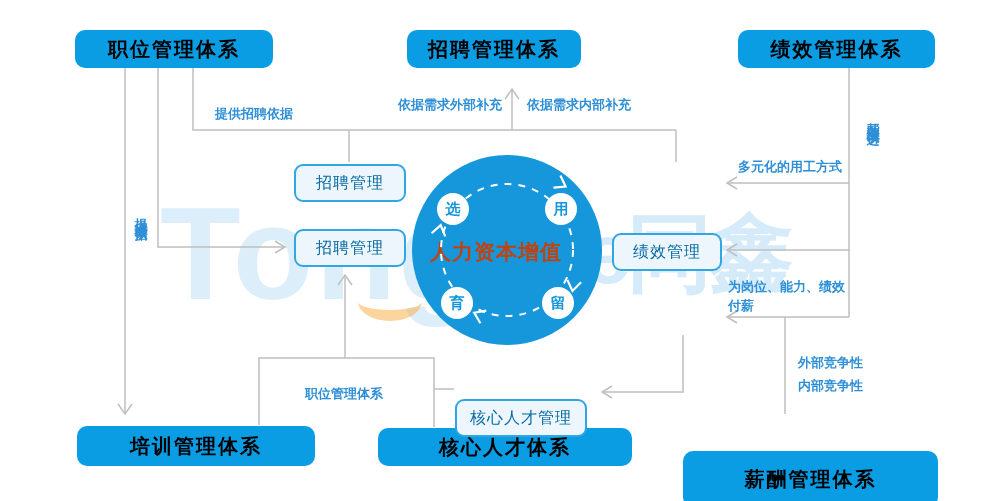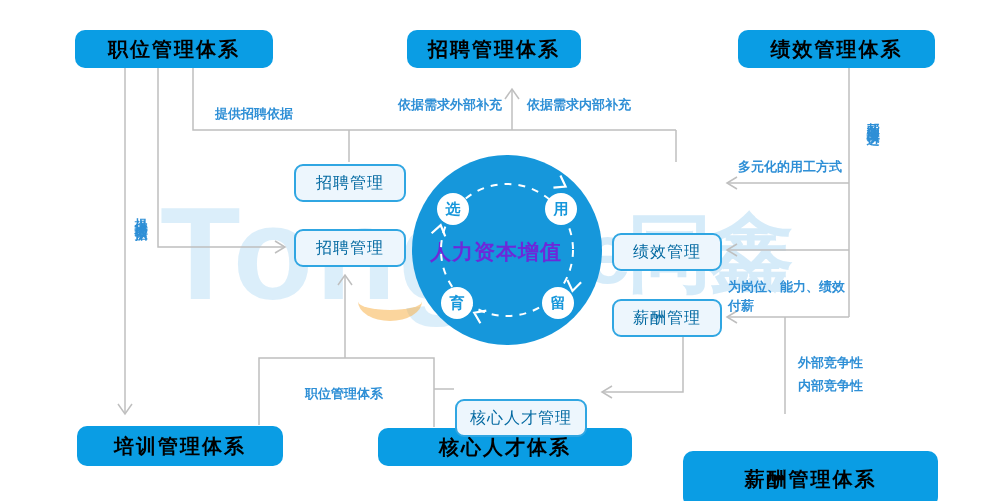--- a/index.html
+++ b/index.html
@@ -11,38 +11,38 @@
   .wm-latin{left:160px;top:178px;font-size:132px;letter-spacing:2px;}
   .wm-cjk{left:583px;top:196px;font-size:86px;letter-spacing:-4px;color:rgba(125,193,236,0.32);}
   .wm-arc{position:absolute;left:358px;top:282px;width:64px;height:28px;border-bottom:11px solid rgba(247,178,77,0.55);border-radius:50%;}
 
   
   .sys{position:absolute;background:#0A9DE4;border-radius:10px;color:#000000;font-size:20px;font-weight:bold;
        display:flex;align-items:center;justify-content:center;letter-spacing:2px;z-index:4;}
   .sys-position{left:75px;top:30px;width:198px;height:38px;}
   .sys-recruitment{left:407px;top:30px;width:174px;height:38px;}
   .sys-performance{left:738px;top:30px;width:197px;height:38px;text-align:center;}
-  .sys-training{left:77px;top:426px;width:206px;height:40px;}
+  .sys-training{left:77px;top:426px;width:238px;height:40px;}
   .sys-core{left:378px;top:428px;width:254px;height:38px;}
   .sys-compensation{left:683px;top:451px;width:255px;height:56px;}
 
   
   .mod{position:absolute;background:#EDF6FD;border:2px solid #30A6E2;border-radius:9px;color:#0369a1;
        font-size:16px;display:flex;align-items:center;justify-content:center;letter-spacing:1px;z-index:4;}
   .mod-recruit{left:294px;top:164px;width:108px;height:34px;}
   .mod-promotion{left:294px;top:229px;width:108px;height:34px;}
   .mod-employment{left:612px;top:164px;width:106px;height:36px;}
   .mod-performance{left:612px;top:233px;width:106px;height:34px;}
   .mod-compensation{left:612px;top:299px;width:106px;height:34px;}
   .mod-core{left:455px;top:370px;width:128px;height:34px;margin-top:29px;}
 
   
   .center-circle{position:absolute;left:412px;top:155px;width:190px;height:190px;border-radius:50%;
        background:#1697DB;z-index:2;}
-  .center-title{position:absolute;left:412px;top:238px;width:168px;text-align:center;color:#6d28d9;
+  .center-title{position:absolute;left:412px;top:238px;width:168px;text-align:center;color:#c2410c;
        font-size:21px;font-weight:bold;letter-spacing:1px;z-index:3;}
   .cyc{position:absolute;width:32px;height:32px;border-radius:50%;background:#fff;color:#1697DB;
        font-size:15px;font-weight:bold;display:flex;align-items:center;justify-content:center;z-index:4;}
   .cyc-select{left:437px;top:193px;}
   .cyc-use{left:545px;top:193px;}
   .cyc-develop{left:441px;top:287px;}
   .cyc-retain{left:542px;top:287px;}
 
   
   .lbl{position:absolute;color:#2E8FD6;font-size:13px;font-weight:bold;line-height:1.45;z-index:4;}
@@ -126,21 +126,20 @@
   <div class="sys sys-position">职位管理体系</div>
   <div class="sys sys-recruitment">招聘管理体系</div>
   <div class="sys sys-performance">绩效管理体系</div>
   <div class="sys sys-training">培训管理体系</div>
   <div class="sys sys-core">核心人才体系</div>
   <div class="sys sys-compensation">薪酬管理体系</div>
 
   <div class="mod mod-recruit">招聘管理</div>
   <div class="mod mod-promotion">招聘管理</div>
   <div class="mod mod-performance">绩效管理</div>
-  <div class="mod mod-compensation">薪酬管理</div>
   <div class="mod mod-core">核心人才管理</div>
 
   <div class="lbl lbl-recruit-basis">提供招聘依据</div>
   <div class="lbl lbl-ext-supp">依据需求外部补充</div>
   <div class="lbl lbl-int-supp">依据需求内部补充</div>
   <div class="lbl lbl-diverse">多元化的用工方式</div>
   <div class="lbl lbl-help-perf">帮助业绩改进</div>
   <div class="lbl lbl-training-basis">提供培训依据</div>
   <div class="lbl lbl-pay">为岗位、能力、绩效付薪</div>
   <div class="lbl lbl-ext-comp">外部竞争性</div>

